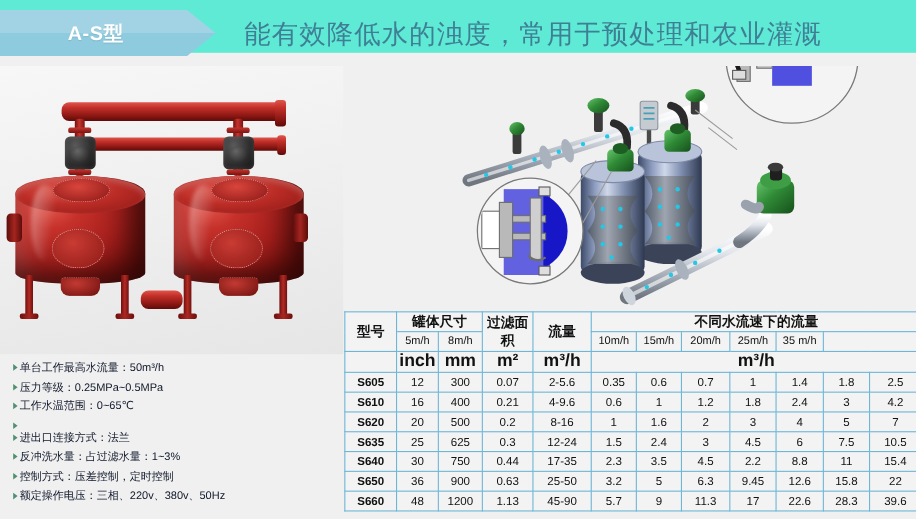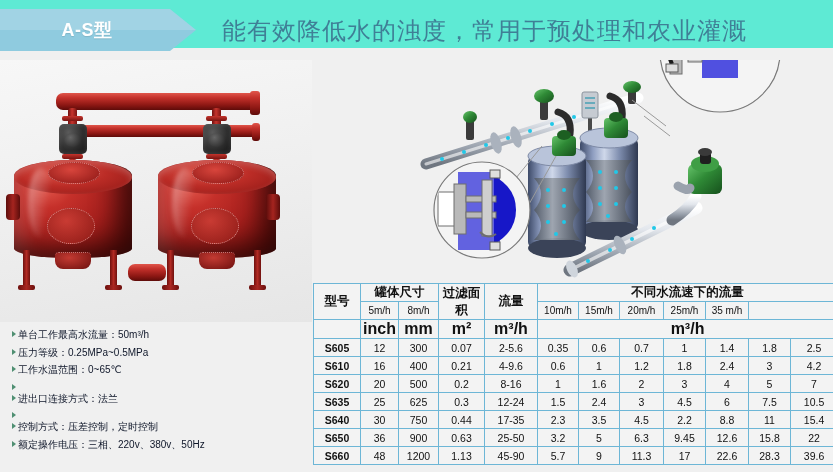--- a/index.html
+++ b/index.html
@@ -234,20 +234,21 @@
   </div>
   <div class="spec-item">
     <span class="bullet-tri"></span>
   </div>
   <div class="spec-item">
     <span class="bullet-tri"></span>
     <span>进出口连接方式：法兰</span>
   </div>
   <div class="spec-item">
     <span class="bullet-tri"></span>
+    <span>反冲洗水量：占过滤水量：1~3%</span>
   </div>
   <div class="spec-item">
     <span class="bullet-tri"></span>
     <span>控制方式：压差控制，定时控制</span>
   </div>
   <div class="spec-item">
     <span class="bullet-tri"></span>
     <span>额定操作电压：三相、220v、380v、50Hz</span>
   </div>
 </div>

